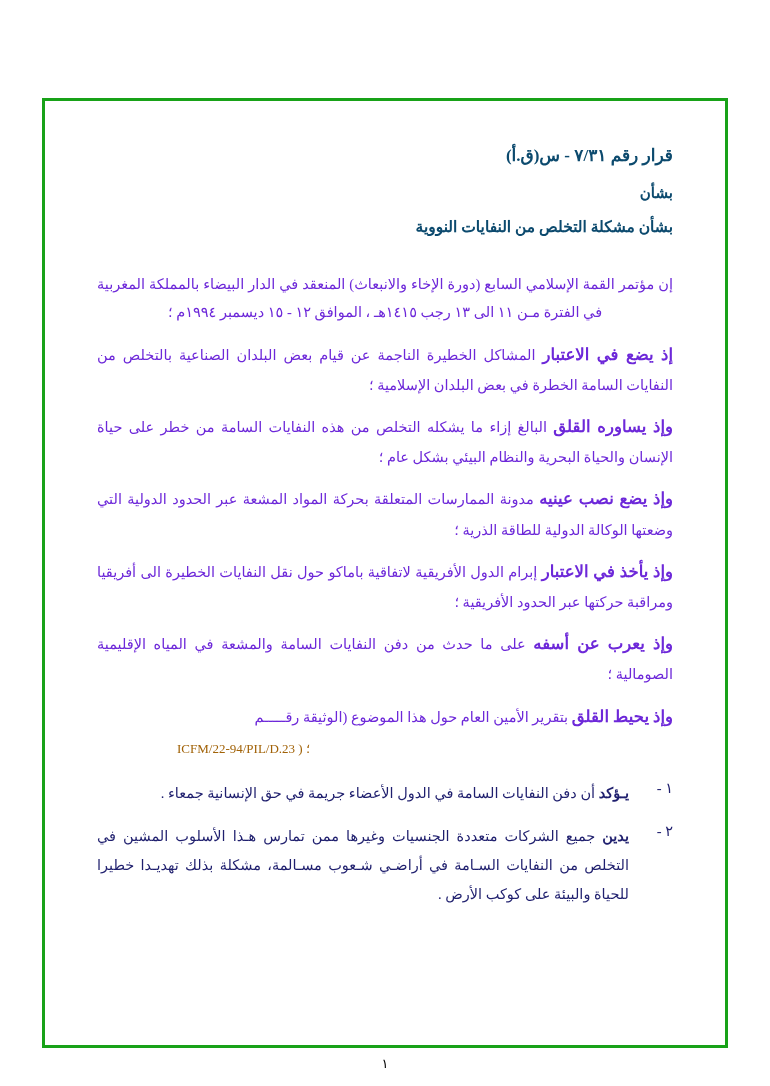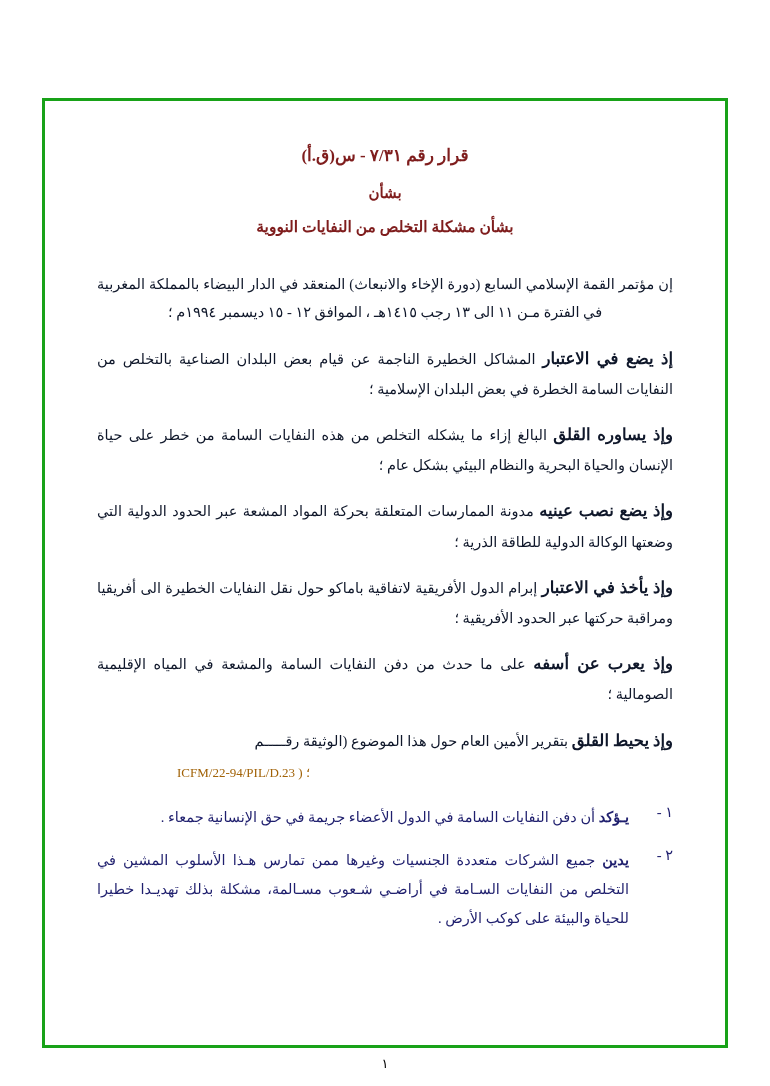--- a/index.html
+++ b/index.html
@@ -49,22 +49,22 @@
     border: 3px solid #18a218;
     box-sizing: border-box;
     background: #fff;
   }
   .frame-inner {
     padding: 44px 52px 20px 52px;
     box-sizing: border-box;
     height: 100%;
   }
   .title-block {
-    text-align: center;
-    color: #7f1d1d;
+    text-align: right;
+    color: #0c4a6e;
   }
   .res-number {
     font-size: 17px;
     font-weight: bold;
     letter-spacing: 1px;
     margin-bottom: 18px;
   }
   .res-about {
     font-size: 15px;
     font-weight: bold;
@@ -82,22 +82,22 @@
   }
   .preamble {
     margin-top: 34px;
     color: #1f1f6e;
   }
   .para {
     font-size: 14.5px;
     line-height: 1.95;
     text-align: justify;
     text-align-last: right;
-    margin: 16px 0 12px 0;
-    color: #0f172a;
+    margin: 8px 0 12px 0;
+    color: #6d28d9;
   }
   .para.center-last {
     text-align-last: center;
   }
   .lead {
     font-weight: bold;
     font-size: 16.5px;
   }
   .small-ref {
     font-size: 13px;

